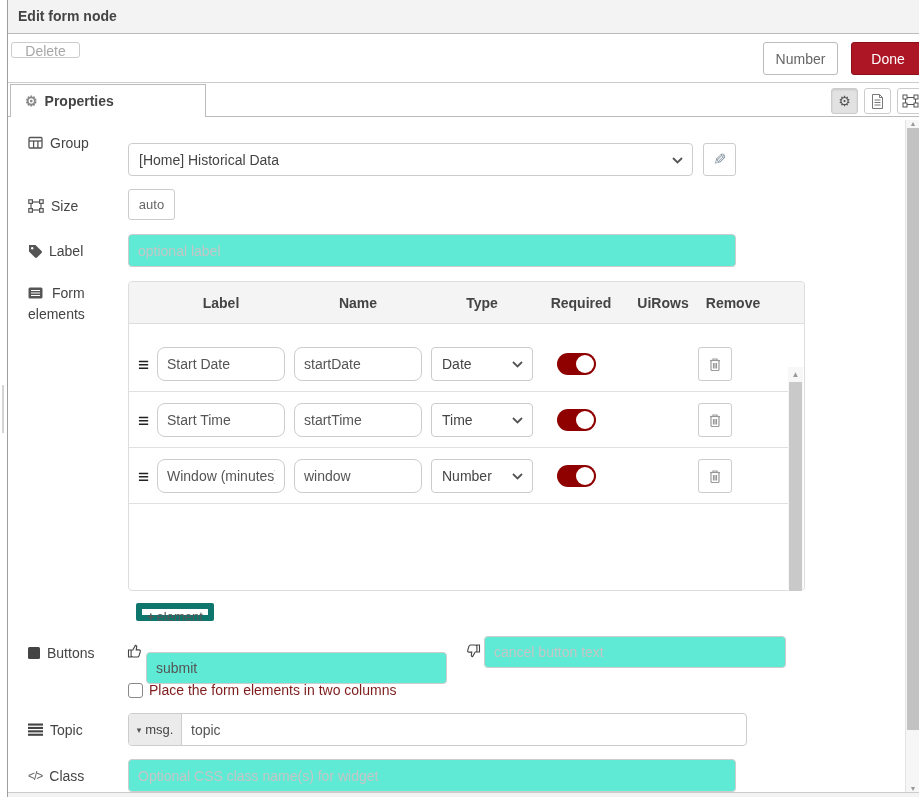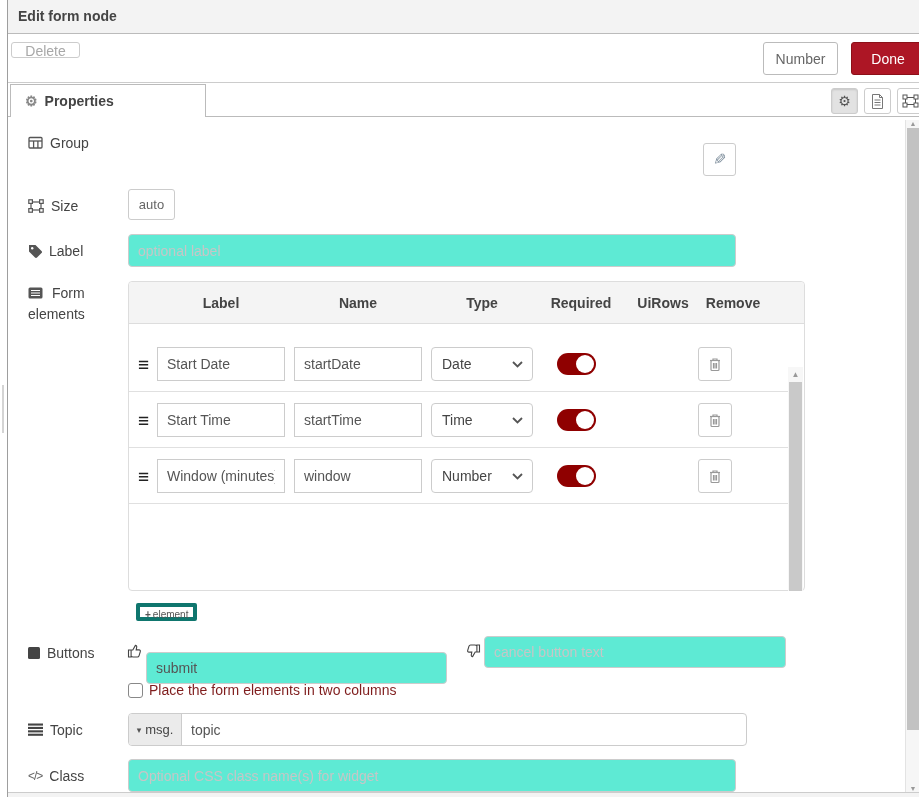--- a/index.html
+++ b/index.html
@@ -58,37 +58,37 @@
     border:1px solid #ddd; border-radius:4px; background:#fff; }
   .fe-head { position:relative; height:42px; background:#f4f4f4; border-bottom:1px solid #ddd; border-radius:4px 4px 0 0; }
   .fe-head span { position:absolute; top:0; line-height:42px; font-weight:bold; color:#444; text-align:center; }
   .fe-c0{left:28px;width:128px;} .fe-c1{left:165px;width:128px;} .fe-c2{left:302px;width:102px;}
   .fe-c3{left:404px;width:96px;} .fe-c4{left:500px;width:68px;} .fe-c5{left:568px;width:72px;}
   .fe-body { position:relative; height:267px; overflow:hidden; }
   .fe-row { position:relative; height:56px; border-bottom:1px solid #e0e0e0; width:662px; }
   .fe-row.first { margin-top:12px; }
   .drag { position:absolute; left:9px; top:50%; transform:translateY(-50%); font-size:19px; font-weight:bold;
     color:#222; cursor:grab; line-height:1; }
-  .fe-ipt { position:absolute; top:11px; height:34px; border:1px solid #ccc; border-radius:0; padding:0 9px;
+  .fe-ipt { position:absolute; top:11px; height:34px; border:1px solid #ccc; border-radius:8px; padding:0 9px;
     font-family:"Liberation Sans",sans-serif; font-size:14px; color:#555; outline:none; }
   .fe-ipt.lab { left:28px; width:128px; } .fe-ipt.nam { left:165px; width:128px; }
   .fe-sel { position:absolute; left:302px; top:11px; width:102px; height:34px; }
   .toggle { position:absolute; left:428px; top:17px; width:39px; height:22px; border-radius:11px;
     background:#8F0000; cursor:pointer; }
   .toggle .knob { position:absolute; right:2px; top:2px; width:18px; height:18px; border-radius:50%; background:#fff; }
   .trash-btn { position:absolute; left:569px; top:11px; width:34px; height:34px; background:#fff;
     border:1px solid #ccc; border-radius:3px; display:flex; align-items:center; justify-content:center; cursor:pointer; }
   .fe-scroll { position:absolute; right:1px; top:43px; width:15px; height:265px; background:#f7f7f7; }
   .fe-scroll .thumb { position:absolute; left:1px; top:15px; width:13px; height:234px; background:#c9c9c9; }
   .fe-scroll .arr { position:absolute; left:0; width:15px; height:15px; font-size:8px; color:#999;
     text-align:center; line-height:15px; cursor:pointer; }
   .fe-scroll .arr.up{top:0;}
 
-  .btn-add { position:absolute; left:136px; top:603px; height:18px; background:#fff; border:4px solid #0f766e;
-    border-radius:2px; font-size:10px; color:#555; padding:0 5px; line-height:16px; cursor:pointer; }
+  .btn-add { position:absolute; left:136px; top:603px; height:18px; background:#fff; border:6px solid #0f766e;
+    border-radius:2px; font-size:13px; color:#555; padding:0 5px; line-height:16px; cursor:pointer; }
   .btn-add .plus { font-weight:bold; margin-right:2px; }
 
   
   .lbl-buttons { top:636px; }
   .sq-ico { display:inline-block; }
   .thumb-ico { position:absolute; top:643px; }
   .ipt-submit { left:146px; top:636px; width:301px; height:32px;margin-top:16px; }
   .ipt-cancelbtn { left:484px; top:636px; width:302px; height:32px; }
 
   
@@ -168,20 +168,26 @@
       <svg width="15" height="13">
           <g fill="none" stroke="#555" stroke-width="1.3">
             <rect x="1" y="1.5" width="13" height="10.5" rx="1"></rect>
             <line x1="1" y1="5" x2="14" y2="5"></line>
             <line x1="5.6" y1="5" x2="5.6" y2="12"></line>
             <line x1="9.9" y1="5" x2="9.9" y2="12"></line>
           </g>
         </svg>
     </span>
     <span>Group</span>
+  </div>
+  <div class="selbox sel-group">
+    <span>[Home] Historical Data</span>
+    <svg width="11" height="7">
+        <polyline points="1,1 5.5,5.5 10,1" fill="none" stroke="#555" stroke-width="1.8"></polyline>
+      </svg>
   </div>
   <button class="btn btn-pencil">
     <span class="pencil-glyph">✎</span>
   </button>
 
   <div class="flabel lbl-size">
     <span>
       <svg width="16" height="14">
           <g fill="none" stroke="#555" stroke-width="1.2">
             <rect x="3" y="3" width="10" height="8"></rect>

